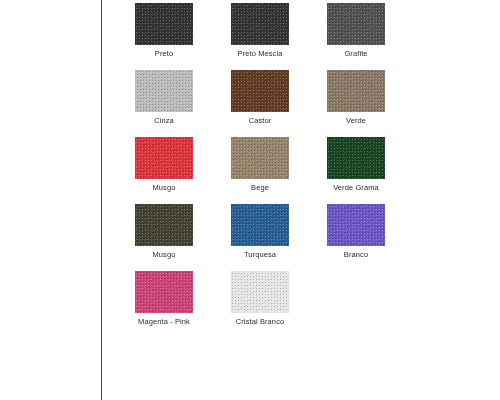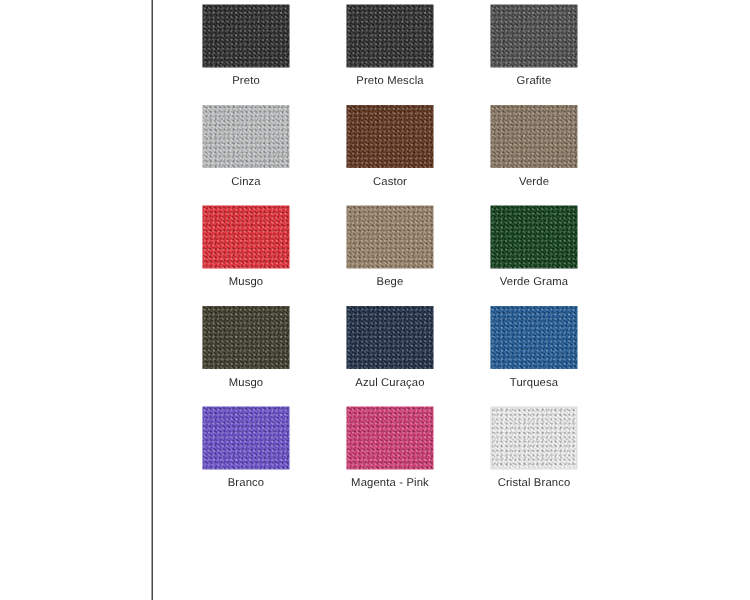--- a/index.html
+++ b/index.html
@@ -149,24 +149,20 @@
       </div>
       <div class="swatch-cell">
         <div class="swatch-chip" style="background-color: rgb(11, 61, 21);"></div>
         <div class="swatch-label">Verde Grama</div>
       </div>
       <div class="swatch-cell">
         <div class="swatch-chip" style="background-color: rgb(59, 58, 38);"></div>
         <div class="swatch-label">Musgo</div>
       </div>
       <div class="swatch-cell">
-        <div class="swatch-chip" style="background-color: rgb(27, 43, 68);"></div>
-        <div class="swatch-label">Azul Curaçao</div>
-      </div>
-      <div class="swatch-cell">
         <div class="swatch-chip" style="background-color: rgb(28, 90, 153);"></div>
         <div class="swatch-label">Turquesa</div>
       </div>
       <div class="swatch-cell">
         <div class="swatch-chip" style="background-color: rgb(106, 79, 209);"></div>
         <div class="swatch-label">Branco</div>
       </div>
       <div class="swatch-cell">
         <div class="swatch-chip" style="background-color: rgb(216, 58, 118);"></div>
         <div class="swatch-label">Magenta - Pink</div>

